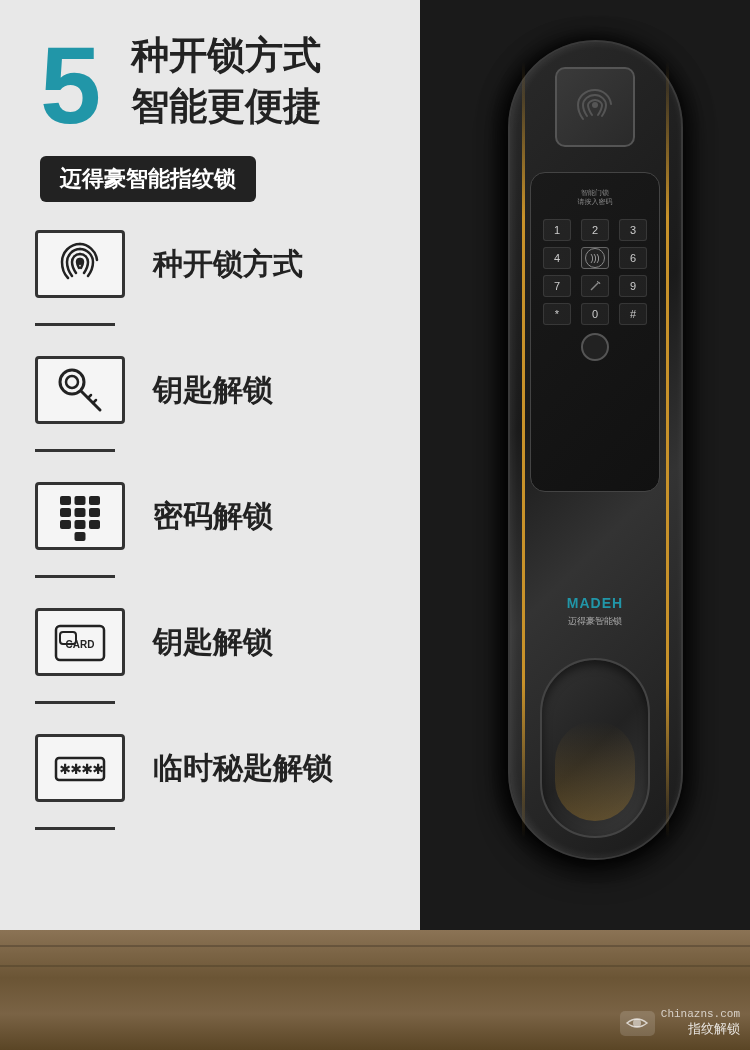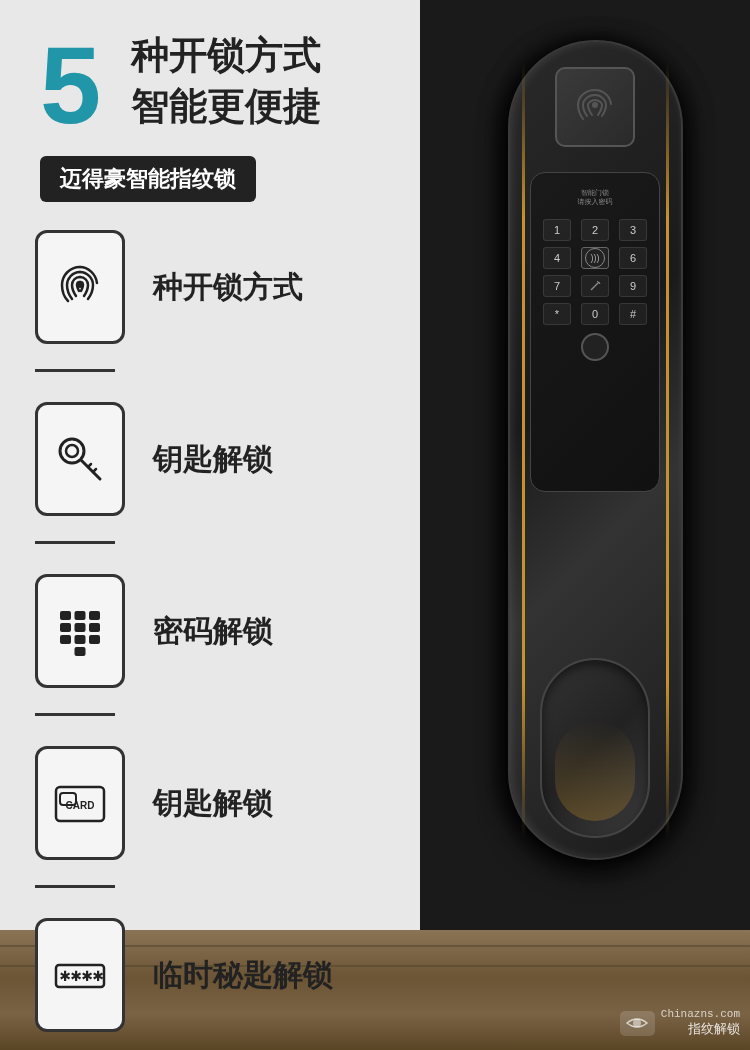--- a/index.html
+++ b/index.html
@@ -113,23 +113,23 @@
     }
 
     .feature-item {
       display: flex;
       align-items: center;
       margin-bottom: 58px;
     }
 
     .feature-icon-box {
       width: 90px;
-      height: 114px;
+      height: 68px;
       border: 3px solid #333;
-      border-radius: 12px;
+      border-radius: 4px;
       display: flex;
       align-items: center;
       justify-content: center;
       background: #f5f5f5;
       flex-shrink: 0;
     }
 
     .feature-icon-svg {
       width: 60px;
       height: 60px;
@@ -530,20 +530,26 @@
             <div class="lock-key">9</div>
             <div class="lock-key">*</div>
             <div class="lock-key">0</div>
             <div class="lock-key">#</div>
           </div>
         </div>
 
         <div class="lock-home-btn"></div>
       </div>
 
+      <div class="lock-brand">
+        <div class="lock-brand-name">
+          <span>MADE</span><span style="color:#2196a8;">H</span><span></span>
+        </div>
+        <div class="lock-brand-sub">迈得豪智能锁</div>
+      </div>
 
       <div class="lock-handle"></div>
     </div>
   </div>
 
   <div class="watermark">
     <div class="watermark-icon">
       <svg width="28" height="20" viewBox="0 0 28 20" fill="none">
         <path d="M4 10 Q14 2, 24 10 Q14 18, 4 10Z" stroke="rgba(255,255,255,0.7)" stroke-width="1.5" fill="none"></path>
         <circle cx="14" cy="10" r="4" fill="rgba(255,255,255,0.5)"></circle>

